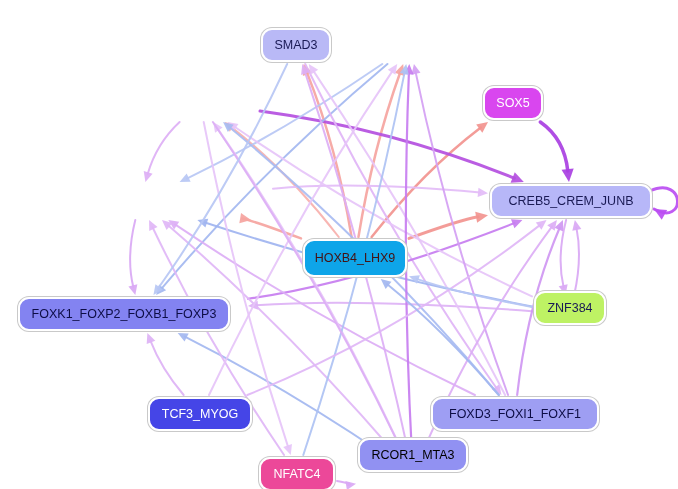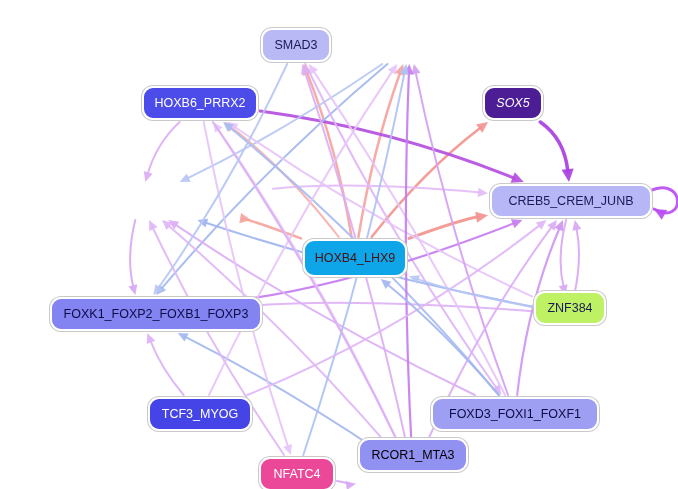--- a/index.html
+++ b/index.html
@@ -223,33 +223,30 @@
       </g>
       <g>
         <path d="M 566.1133630956335 204 Q 556.5005481704812 241.37611104575646 563.6150440077581 271.2180948050151" stroke="#d9a8f4" stroke-width="2" stroke-opacity="0.92" fill="none" stroke-linecap="round"></path>
         <polygon points="565.4702937311827,279 558.6766360897857,270.33938709723793 567.6258270640183,268.2058499152997" fill="#d9a8f4" fill-opacity="0.92"></polygon>
       </g>
     </svg>
   <div class="node-layer" id="node-layer">
       <div class="node" style="left: 261px; top: 12px; width: 70px; height: 34px; background: rgb(185, 185, 246); color: rgb(26, 26, 85);">
         <span>SMAD3</span>
       </div>
-      <div class="node" style="left: 142px; top: 70px; width: 116px; height: 34px; background: rgb(76, 76, 235); color: rgb(255, 255, 255);">
-        <span>HOXB6_PRRX2</span>
-      </div>
-      <div class="node" style="left: 483px; top: 70px; width: 60px; height: 34px; background: #4c1d95; color: rgb(255, 255, 255); font-style: italic;">
+      <div class="node" style="left: 483px; top: 70px; width: 60px; height: 34px; background: #d946ef; color: rgb(255, 255, 255);">
         <span>SOX5</span>
       </div>
       <div class="node" style="left: 490px; top: 168px; width: 162px; height: 34px; background: rgb(183, 183, 248); color: rgb(26, 26, 85);">
         <span>CREB5_CREM_JUNB</span>
       </div>
       <div class="node" style="left: 303px; top: 223px; width: 104px; height: 38px; background: #0ea5e9; color: rgb(69, 18, 18);">
         <span>HOXB4_LHX9</span>
       </div>
-      <div class="node" style="left: 50px; top: 281px; width: 212px; height: 34px; background: rgb(131, 131, 241); color: rgb(13, 13, 69);">
+      <div class="node" style="left: 18px; top: 281px; width: 212px; height: 34px; background: rgb(131, 131, 241); color: rgb(13, 13, 69);">
         <span>FOXK1_FOXP2_FOXB1_FOXP3</span>
       </div>
       <div class="node" style="left: 534px; top: 275px; width: 72px; height: 34px; background: #bef264; color: rgb(26, 26, 85);">
         <span>ZNF384</span>
       </div>
       <div class="node" style="left: 148px; top: 381px; width: 104px; height: 34px; background: rgb(69, 69, 231); color: rgb(255, 255, 255);">
         <span>TCF3_MYOG</span>
       </div>
       <div class="node" style="left: 431px; top: 381px; width: 168px; height: 34px; background: rgb(158, 158, 243); color: rgb(13, 13, 69);">
         <span>FOXD3_FOXI1_FOXF1</span>

